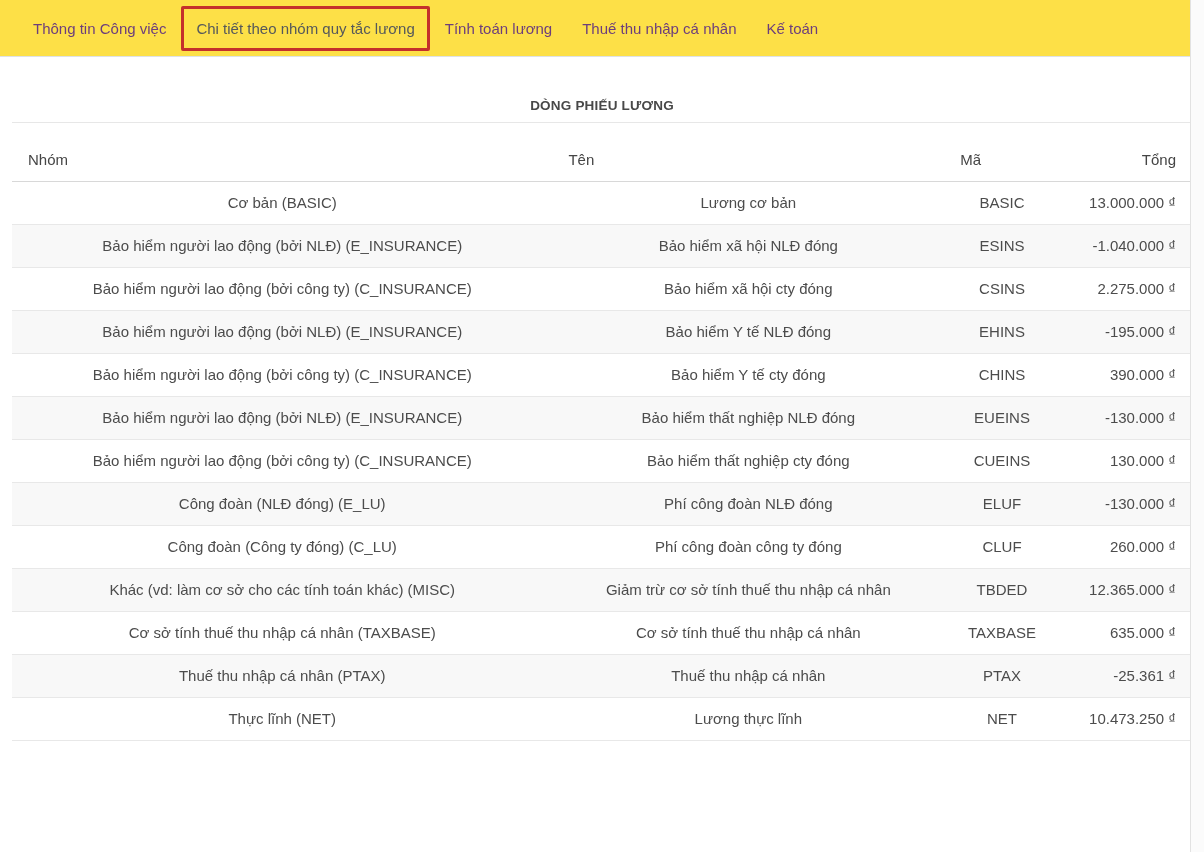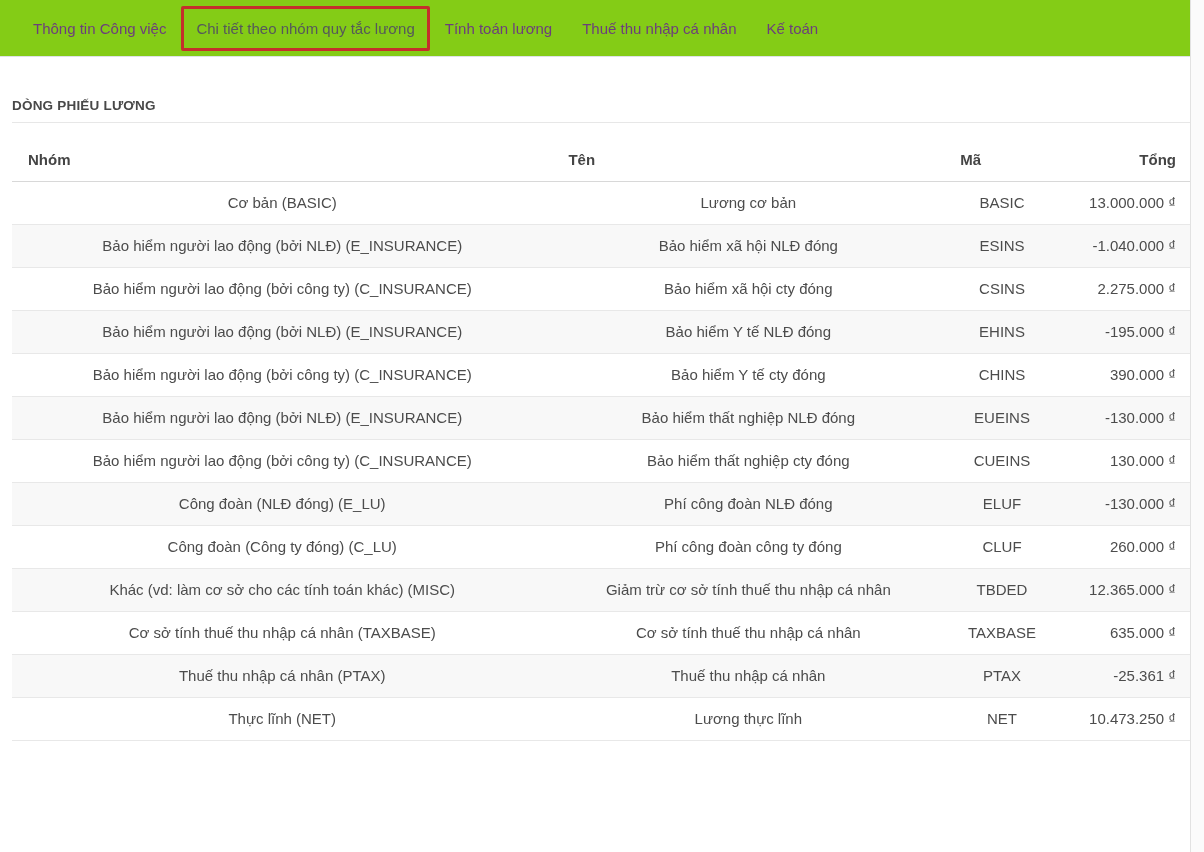--- a/index.html
+++ b/index.html
@@ -13,21 +13,21 @@
     position: relative;
   }
 
   
   .tabbar {
     display: flex;
     align-items: stretch;
     height: 57px;
     padding-left: 18px;
     border-bottom: 1px solid #dee2e6;
-    background: #84cc16;
+    background: #fde047;
   }
   .tab {
     position: relative;
     display: flex;
     align-items: center;
     padding: 0 15px;
     border: none;
     background: none;
     font-family: "Liberation Sans", sans-serif;
     font-size: 15px;
@@ -47,35 +47,36 @@
   
   .content { padding: 0 12px; }
   .section-title {
     margin-top: 41px;
     padding-bottom: 9px;
     font-size: 13.5px;
     font-weight: bold;
     letter-spacing: .2px;
     color: #484848;
     border-bottom: 1px solid #e7e7e7;
+    text-align: center;
   }
 
   
   table.payslip-lines {
     width: 100%;
     margin-top: 15px;
     border-collapse: collapse;
     font-size: 15px;
     table-layout: fixed;
   }
   th {
     height: 43px;
     padding: 0 16px;
     text-align: left;
-    font-weight: 700;
+    font-weight: 400;
     color: #454545;
     border-bottom: 1px solid #d8d8d8;
     white-space: nowrap;
   }
   td {
     height: 43px;
     padding: 0 16px;
     color: #4c4c4c;
     border-bottom: 1px solid #e8e8e8;
     white-space: nowrap;

